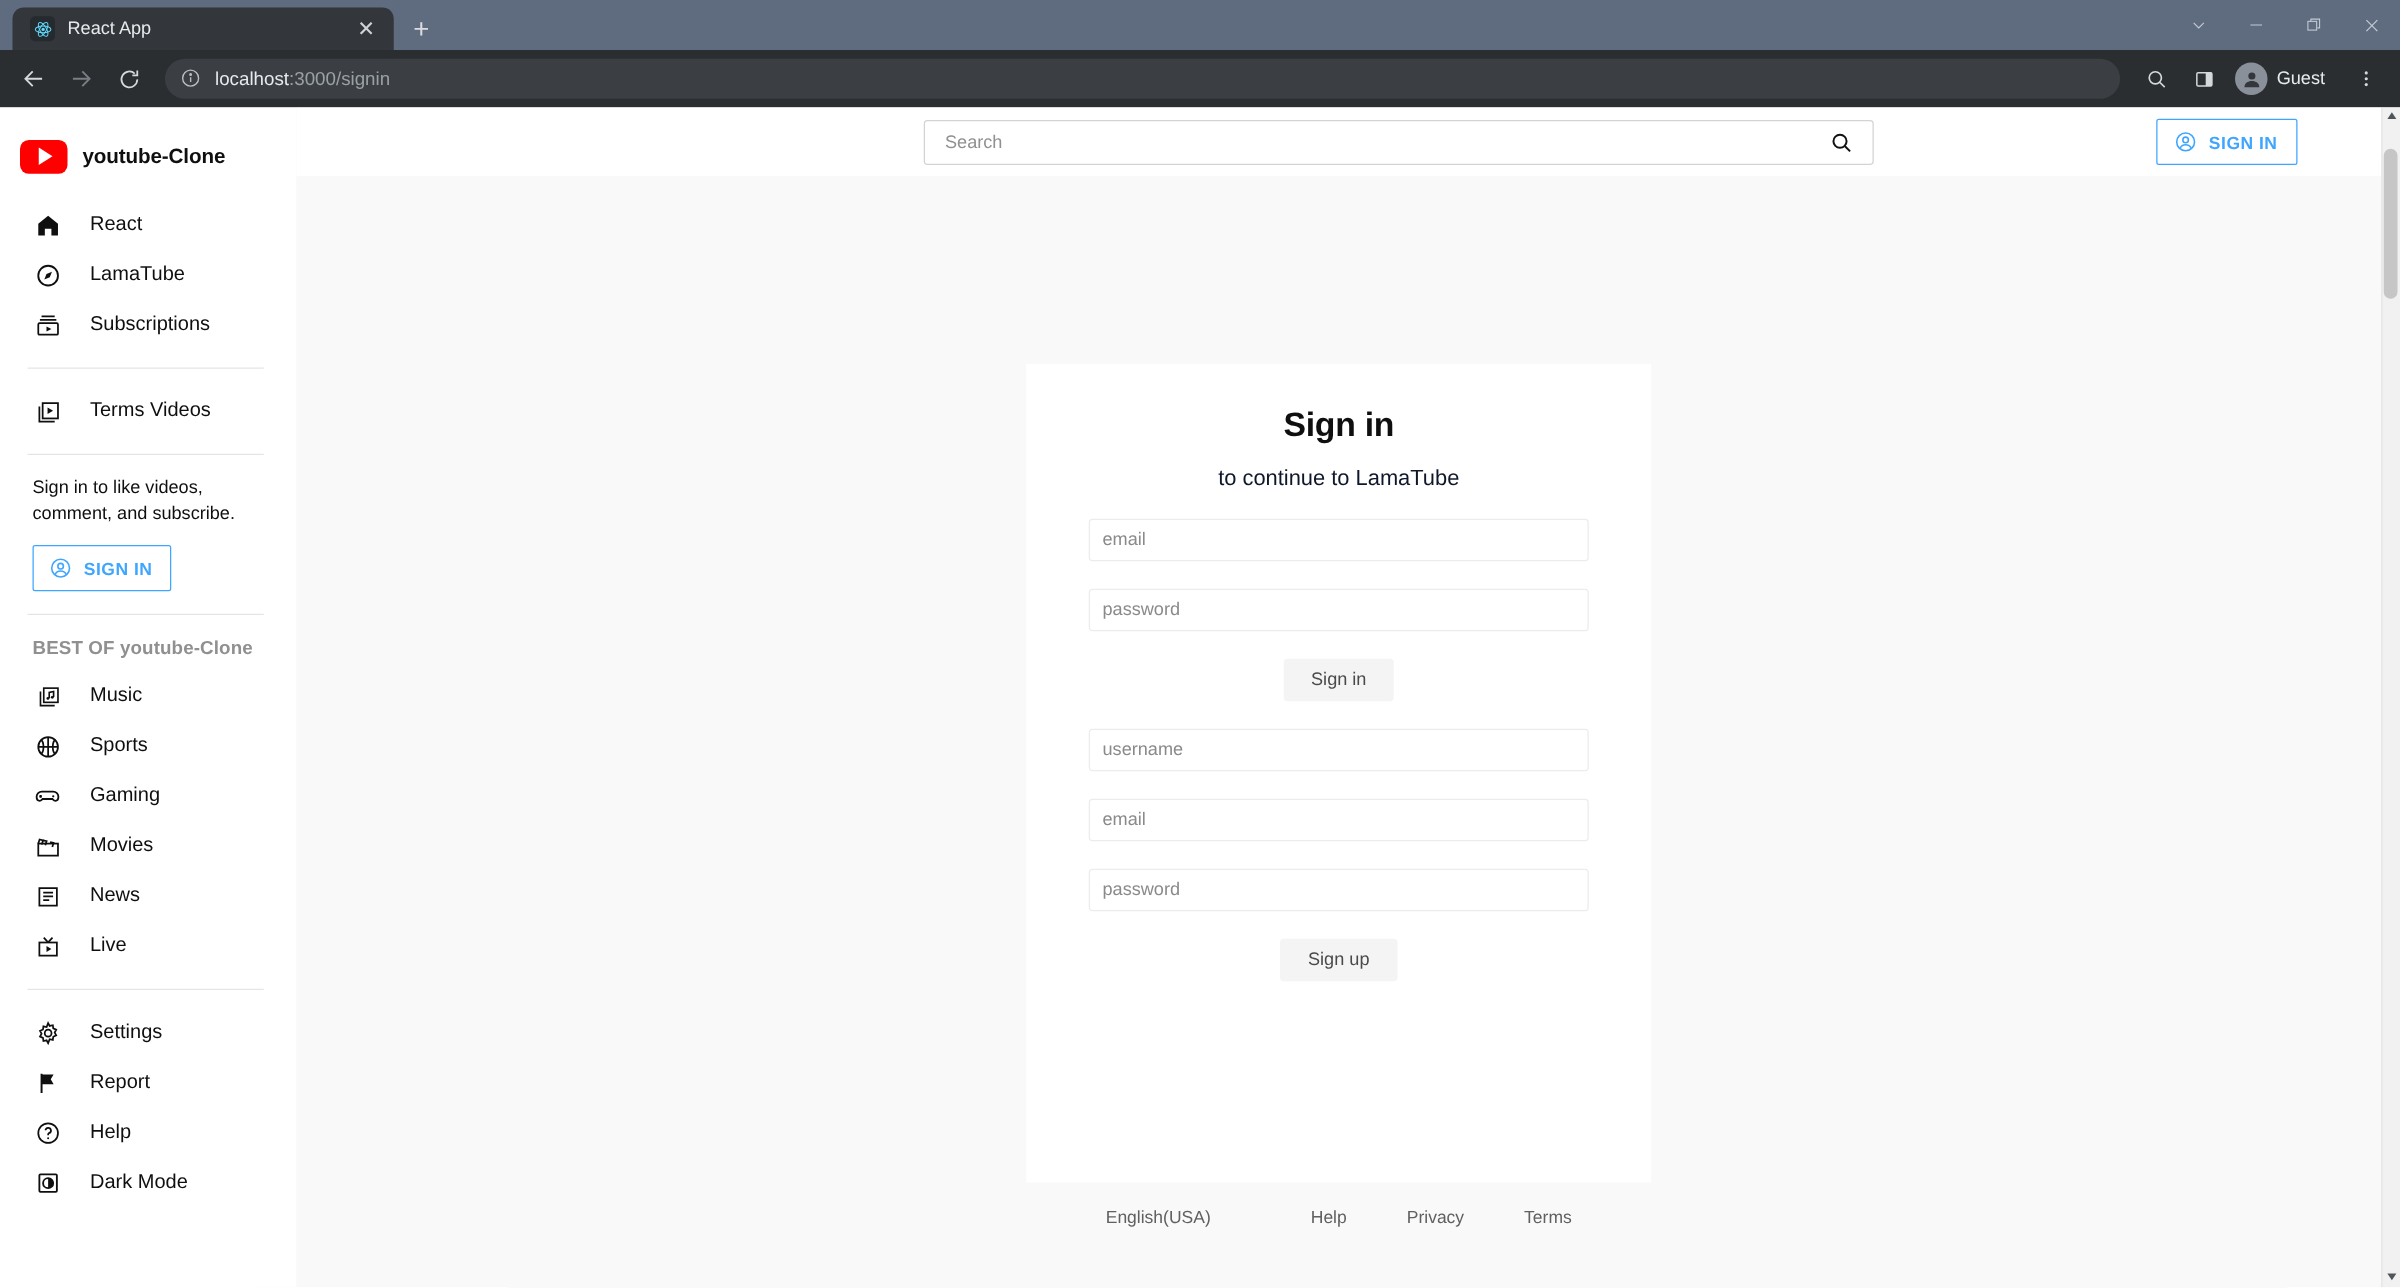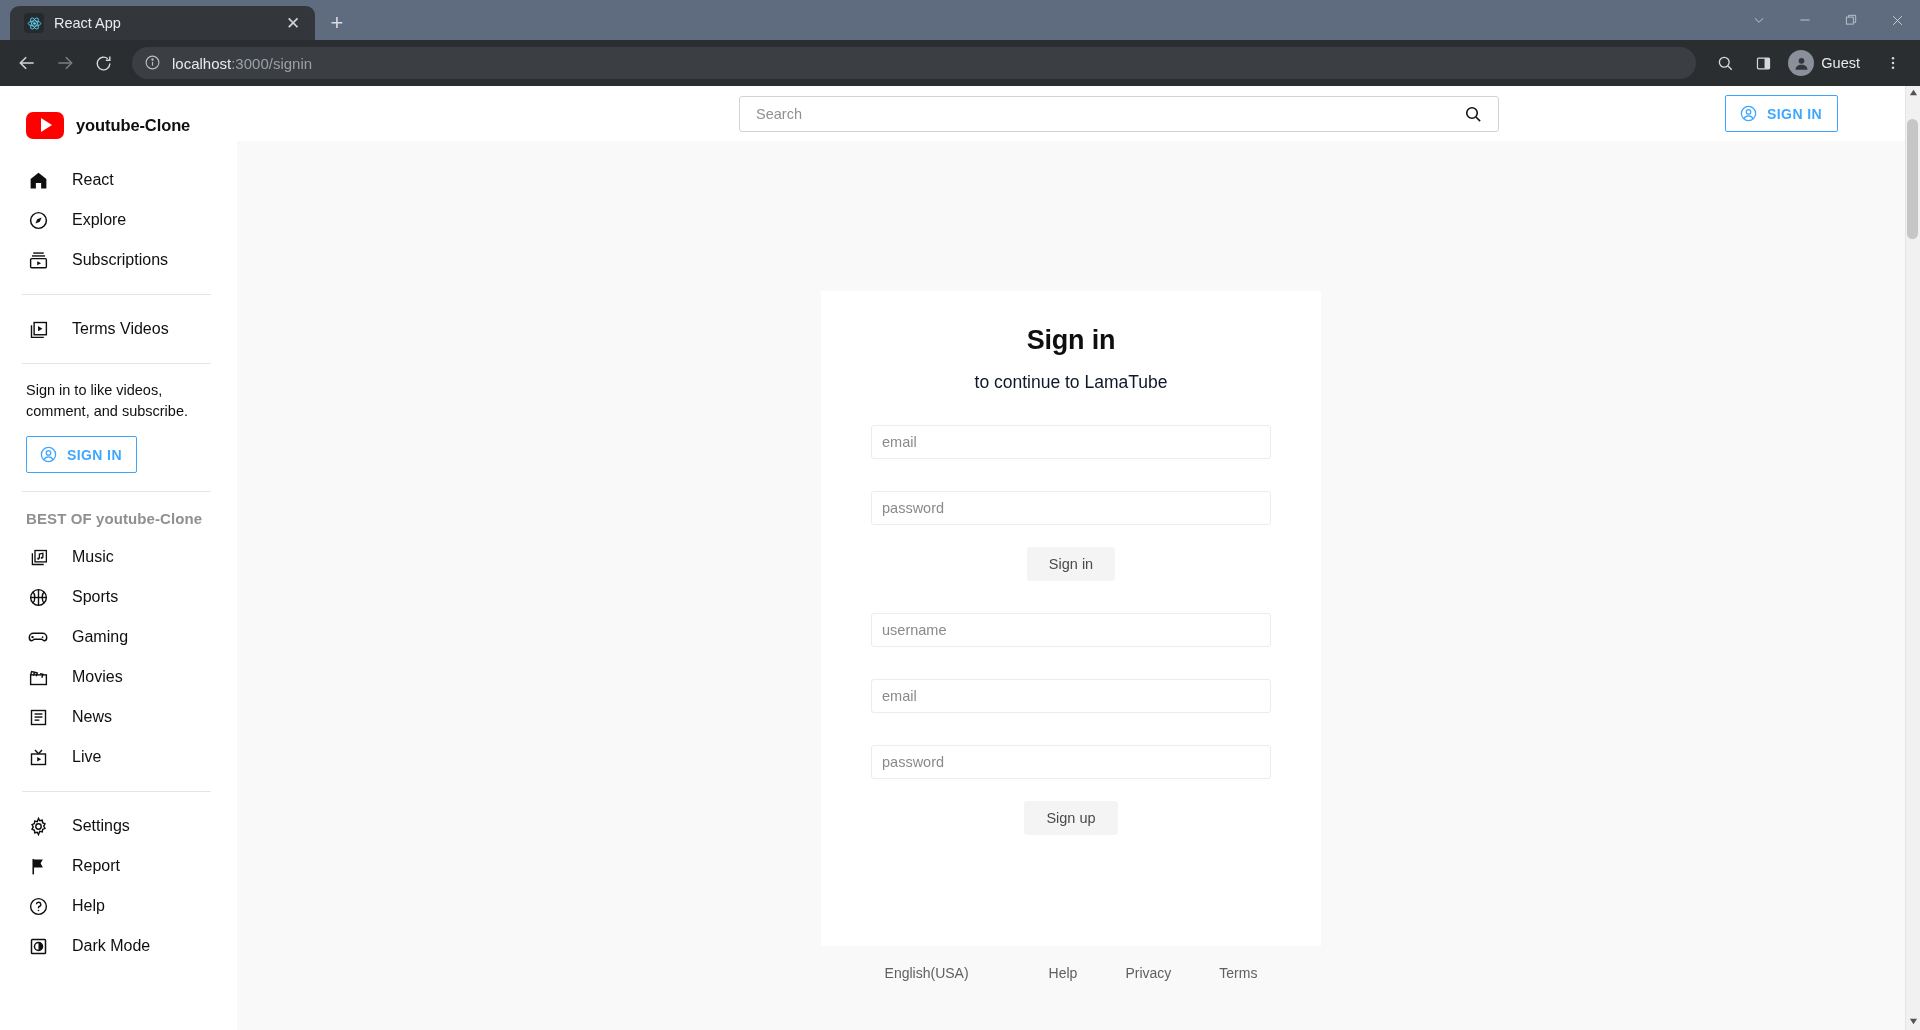--- a/index.html
+++ b/index.html
@@ -61,21 +61,21 @@
 
   
   .viewport { flex: 1; display: flex; background: #fff; position: relative; overflow: hidden; }
   .page { flex: 1; display: flex; overflow: hidden; }
 
   
   .sidebar {
     width: 237px; flex: none; background: #ffffff;
     padding: 18px 0 0 0; font-size: 16px; color: #0f0f0f; overflow: hidden;
   }
-  .brand { display: flex; align-items: center; gap: 12px; padding: 0 0 0 26px; height: 42px; }
+  .brand { display: flex; align-items: center; gap: 12px; padding: 0 0 0 16px; height: 42px; }
   .yt-logo { width: 38px; height: 27px; border-radius: 7px; background: #ff0000; display: flex; align-items: center; justify-content: center; flex:none; }
   .yt-logo .tri { width: 0; height: 0; border-left: 11px solid #fff; border-top: 7px solid transparent; border-bottom: 7px solid transparent; margin-left: 3px; }
   .brand-name { font-weight: bold; font-size: 16.5px; letter-spacing: -0.1px; }
 
   .menu-group { padding: 14px 0 14px 0; }
   .menu-item {
     display: flex; align-items: center; gap: 22px;
     height: 40px; padding-left: 26px; color: #0f0f0f; font-size: 16px;
   }
   .menu-item .ico { width: 24px; height: 24px; flex: none; display: flex; align-items: center; justify-content: center; }
@@ -125,21 +125,21 @@
   .card h1 { font-size: 27px; text-align: center; color: #0f0f0f; letter-spacing: -0.2px; }
   .card .subtitle { font-size: 17.5px; text-align: center; color: #0f172a; margin-top: 16px; font-weight: 300; }
 
   .field {
     width: 100%; height: 34px; margin-top: 19px;
     border: 1px solid #ececec; border-radius: 3px;
     padding: 0 10px; font-size: 14.5px; font-family: inherit; color: #222;
     outline: none; background: #fff;
   }
   .field::placeholder { color: #8a8a8a; }
-  .field.gap-lg { margin-top: 32px; }
+  .field.gap-lg { margin-top: 22px; }
 
   .submit-row { display: flex; justify-content: center; margin-top: 22px; }
   .submit-btn {
     background: #f4f4f4; border: none; border-radius: 3px;
     padding: 9px 22px; font-size: 14.5px; color: #4a4a4a; font-family: inherit;
   }
   .or-sep { text-align: center; font-size: 20px; font-weight: bold; color: #0f0f0f; margin-top: 40px; }
 
   .footer-links {
     display: flex; align-items: center; gap: 0; margin-top: 19px;
@@ -284,21 +284,21 @@
             </span>
             <span>React</span>
           </div>
           <div class="menu-item">
             <span class="ico">
               <svg width="21" height="21" viewBox="0 0 24 24" fill="none" stroke="#0f0f0f" stroke-width="1.7">
                   <circle cx="12" cy="12" r="9"></circle>
                   <polygon points="15.5,8.5 10.5,10.5 8.5,15.5 13.5,13.5" fill="#0f0f0f" stroke="none"></polygon>
                 </svg>
             </span>
-            <span>Explore</span>
+            <span>LamaTube</span>
           </div>
           <div class="menu-item">
             <span class="ico">
               <svg width="21" height="21" viewBox="0 0 24 24" fill="none" stroke="#0f0f0f" stroke-width="1.6">
                   <line x1="6" y1="3.5" x2="18" y2="3.5"></line>
                   <line x1="4.5" y1="6.8" x2="19.5" y2="6.8"></line>
                   <rect x="3" y="9.8" width="18" height="10.5" rx="1.2"></rect>
                   <polygon points="10.5,12.8 15,15 10.5,17.3" fill="#0f0f0f" stroke="none"></polygon>
                 </svg>
             </span>

